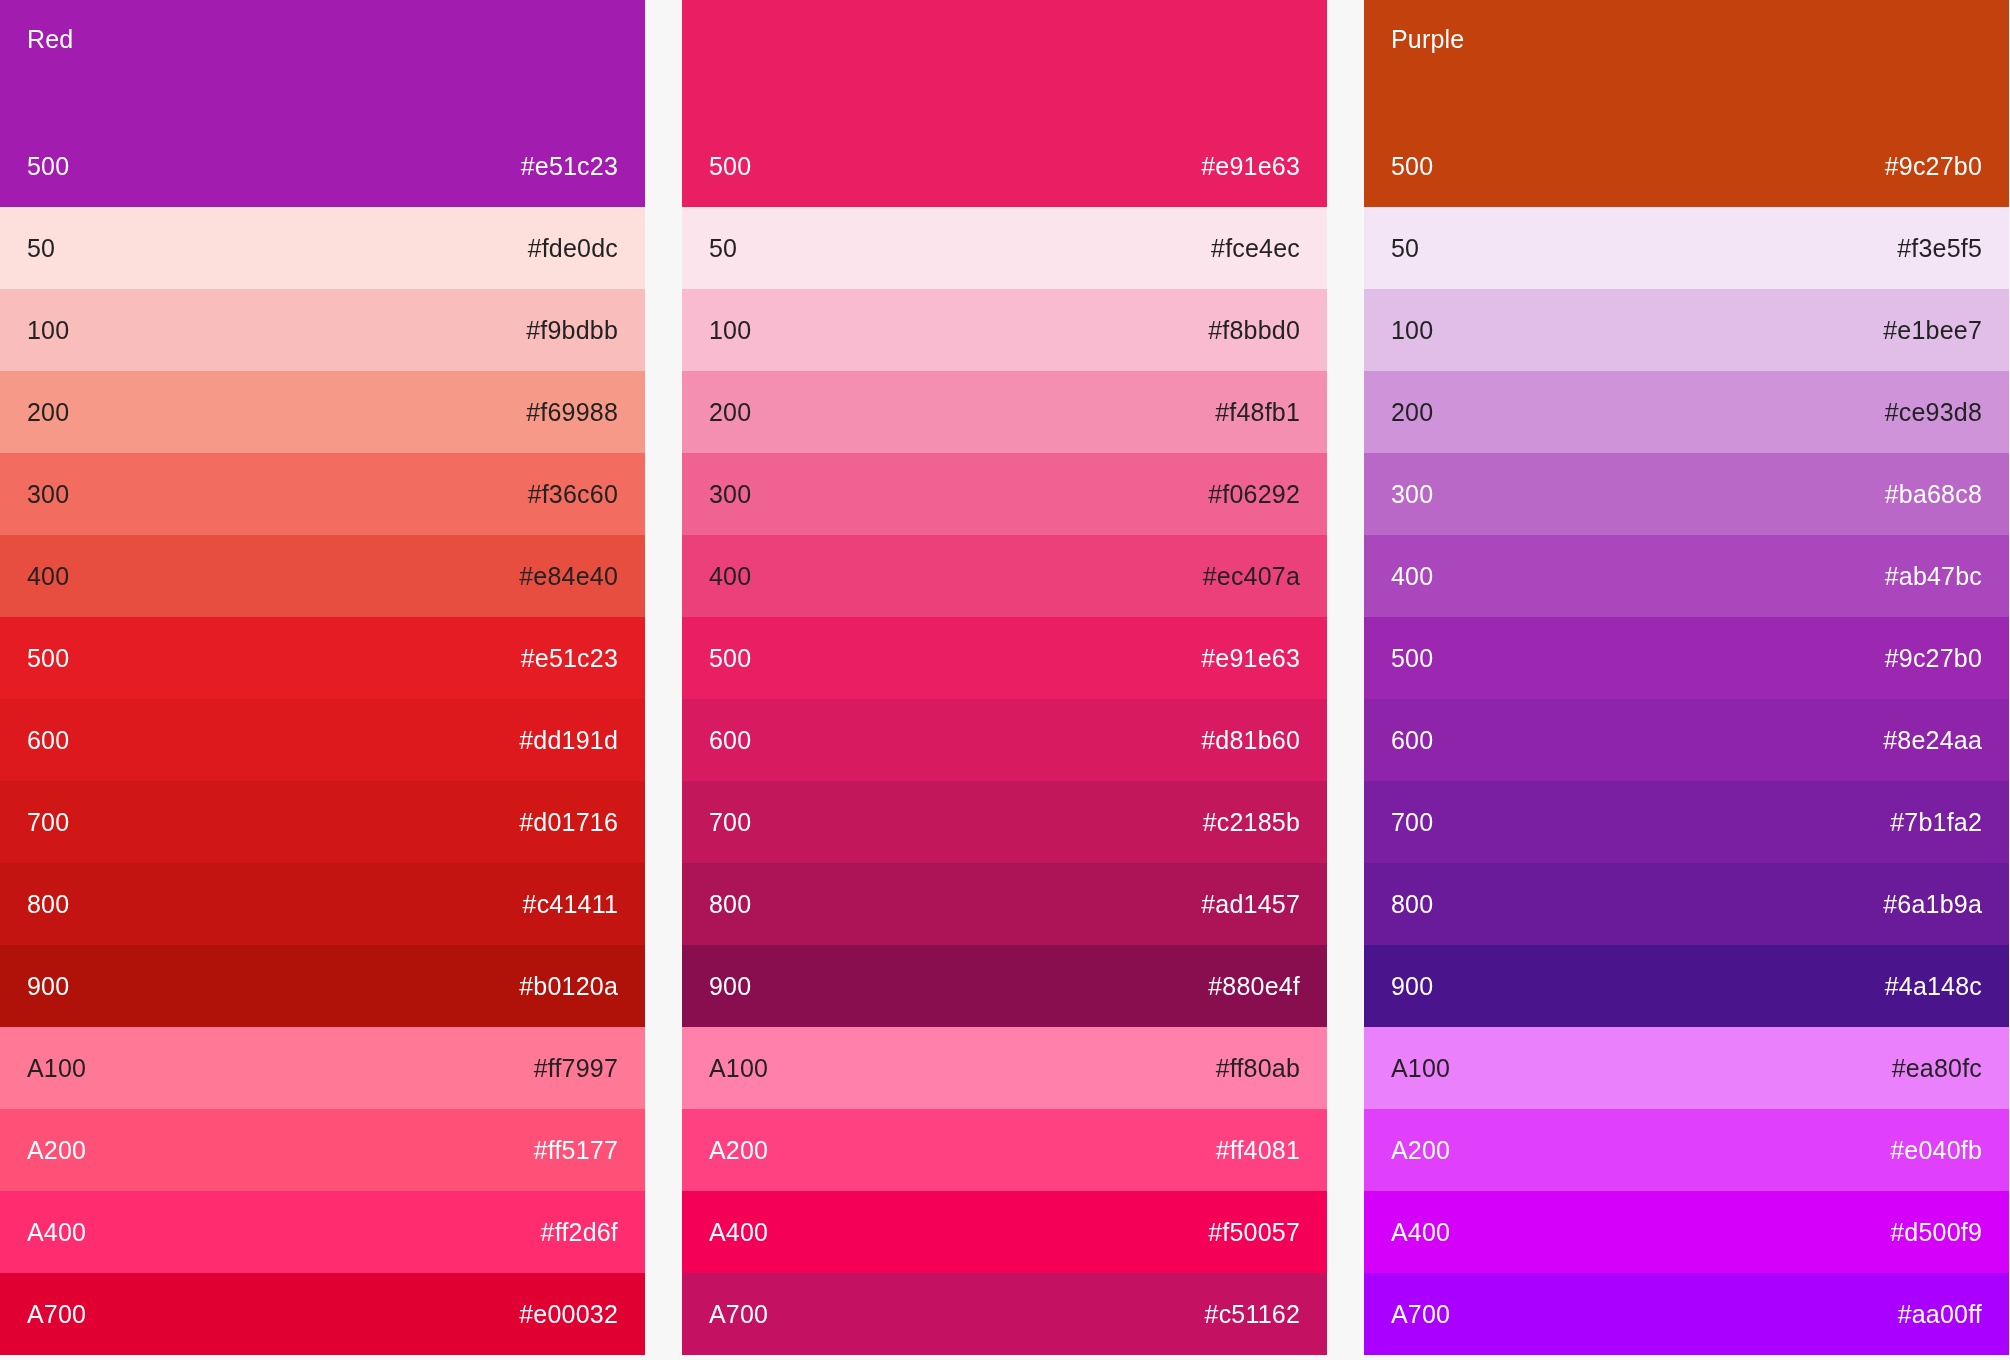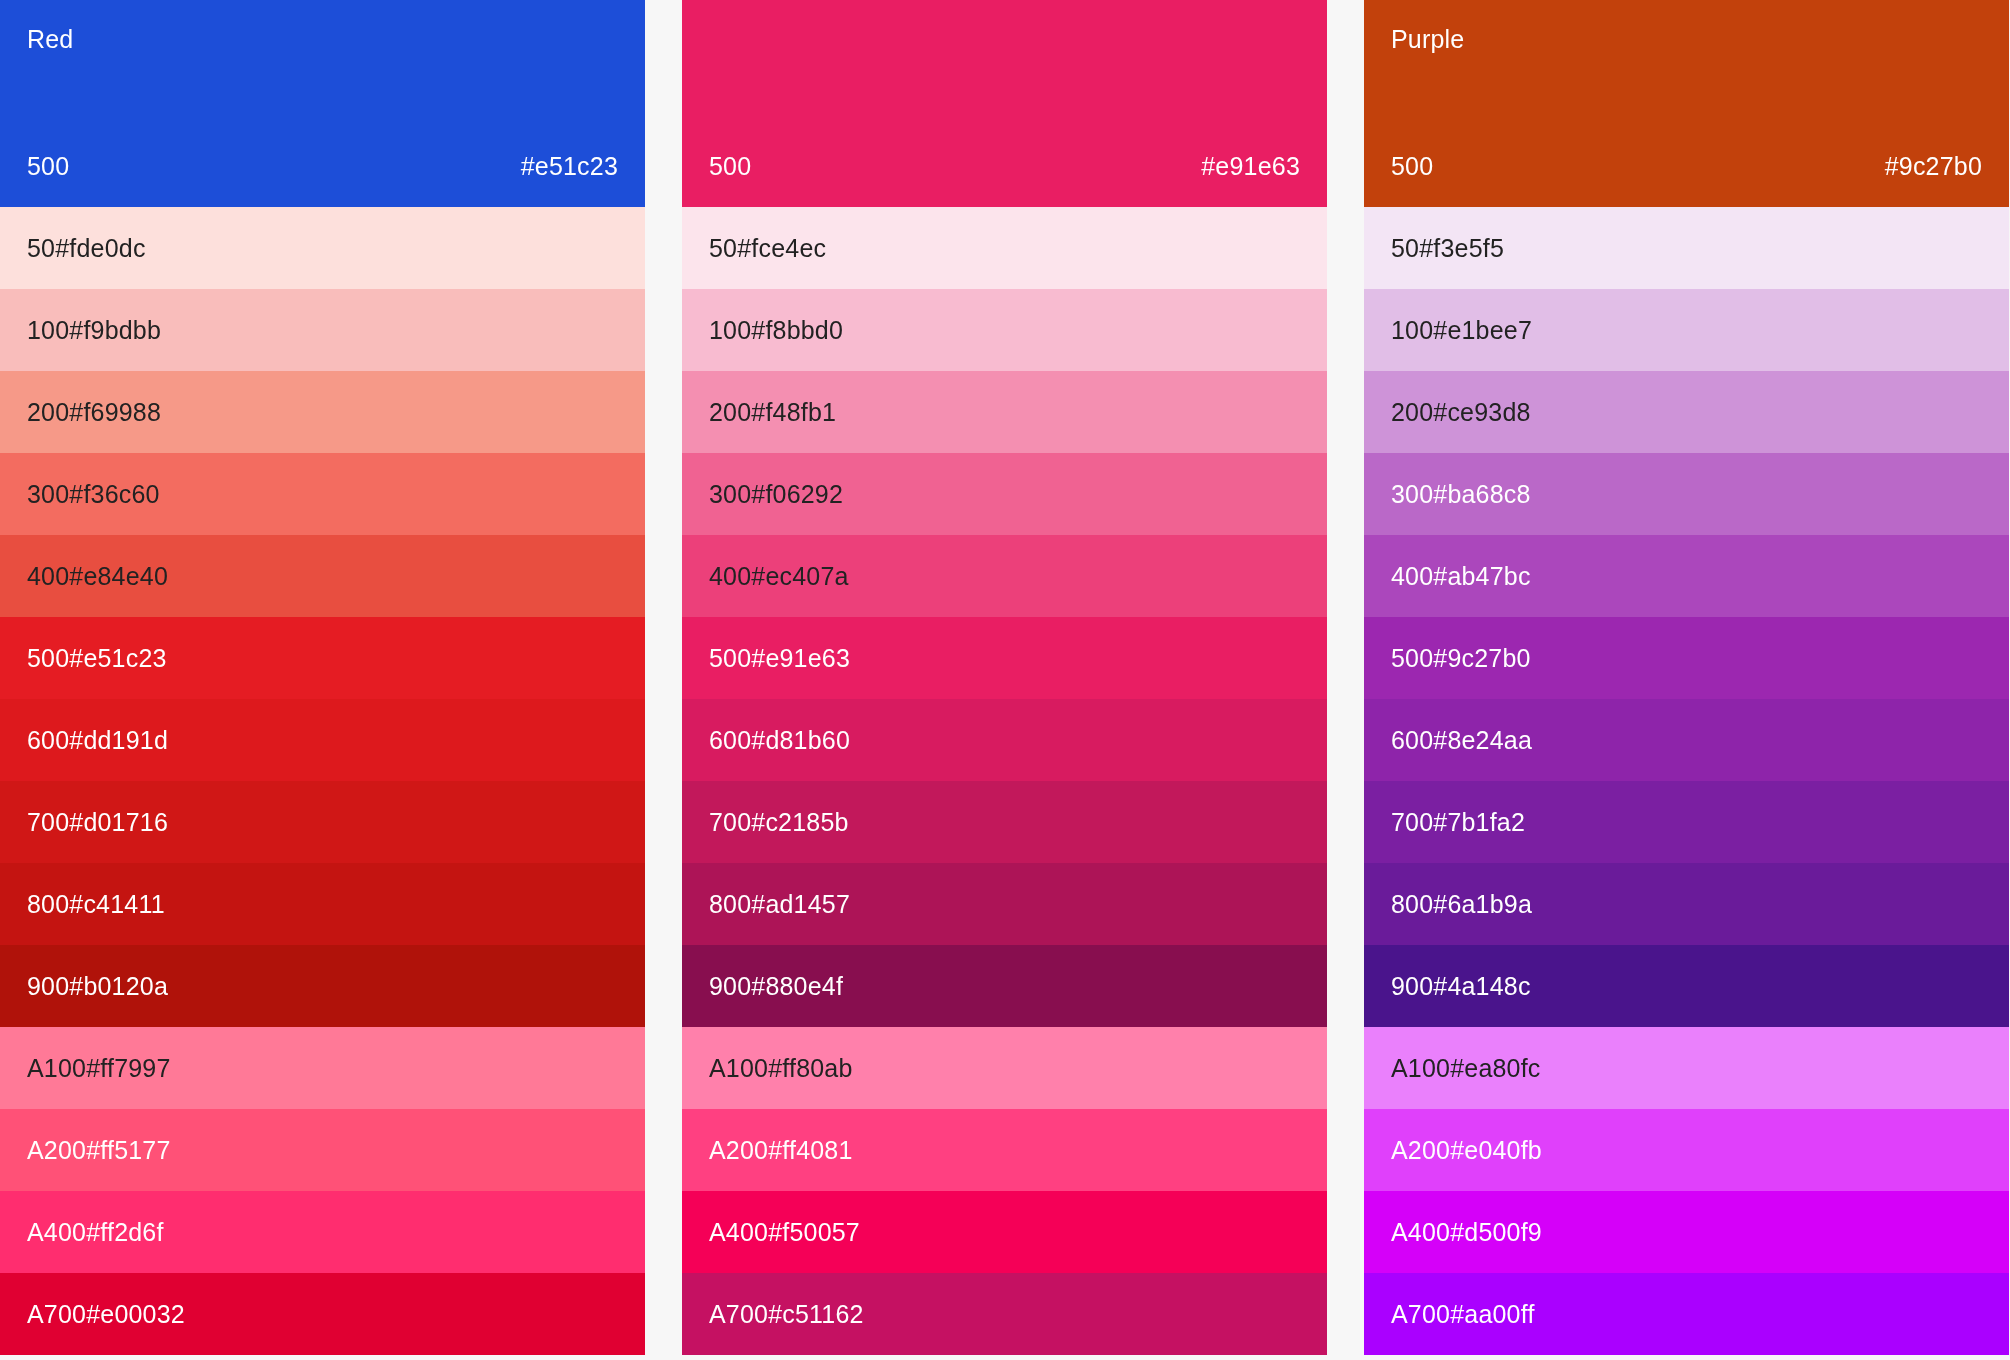--- a/index.html
+++ b/index.html
@@ -49,40 +49,40 @@
     align-items: center;
     justify-content: space-between;
   }
 
   
   .tone-row {
     height: 82px;
     flex: 0 0 82px;
     display: flex;
     align-items: center;
-    justify-content: flex-start;
+    justify-content: space-between;
     padding: 0 27px;
   }
   .tone-label, .tone-hex {
     font-size: 25px;
     line-height: 30px;
     letter-spacing: 0.2px;
     white-space: nowrap;
   }
   .tone-hex { text-align: right; }
 
   .on-dark  { color: #ffffff; }
   .on-light { color: #222222; }
 </style>
 </head>
 <body style="background: rgb(247, 247, 247);">
 
 <div class="palette-board" id="board" style="background: rgb(247, 247, 247);">
     <div class="palette-column">
-      <div class="palette-header on-dark" style="background: #1d4ed8;">
+      <div class="palette-header on-dark" style="background: #a21caf;">
         <div class="palette-name">Red</div>
         <div class="header-footer">
           <span class="tone-label">500</span>
           <span class="tone-hex">#e51c23</span>
         </div>
       </div>
       <div class="tone-row on-light" style="background: rgb(253, 224, 220);">
         <span class="tone-label">50</span>
         <span class="tone-hex">#fde0dc</span>
       </div>

